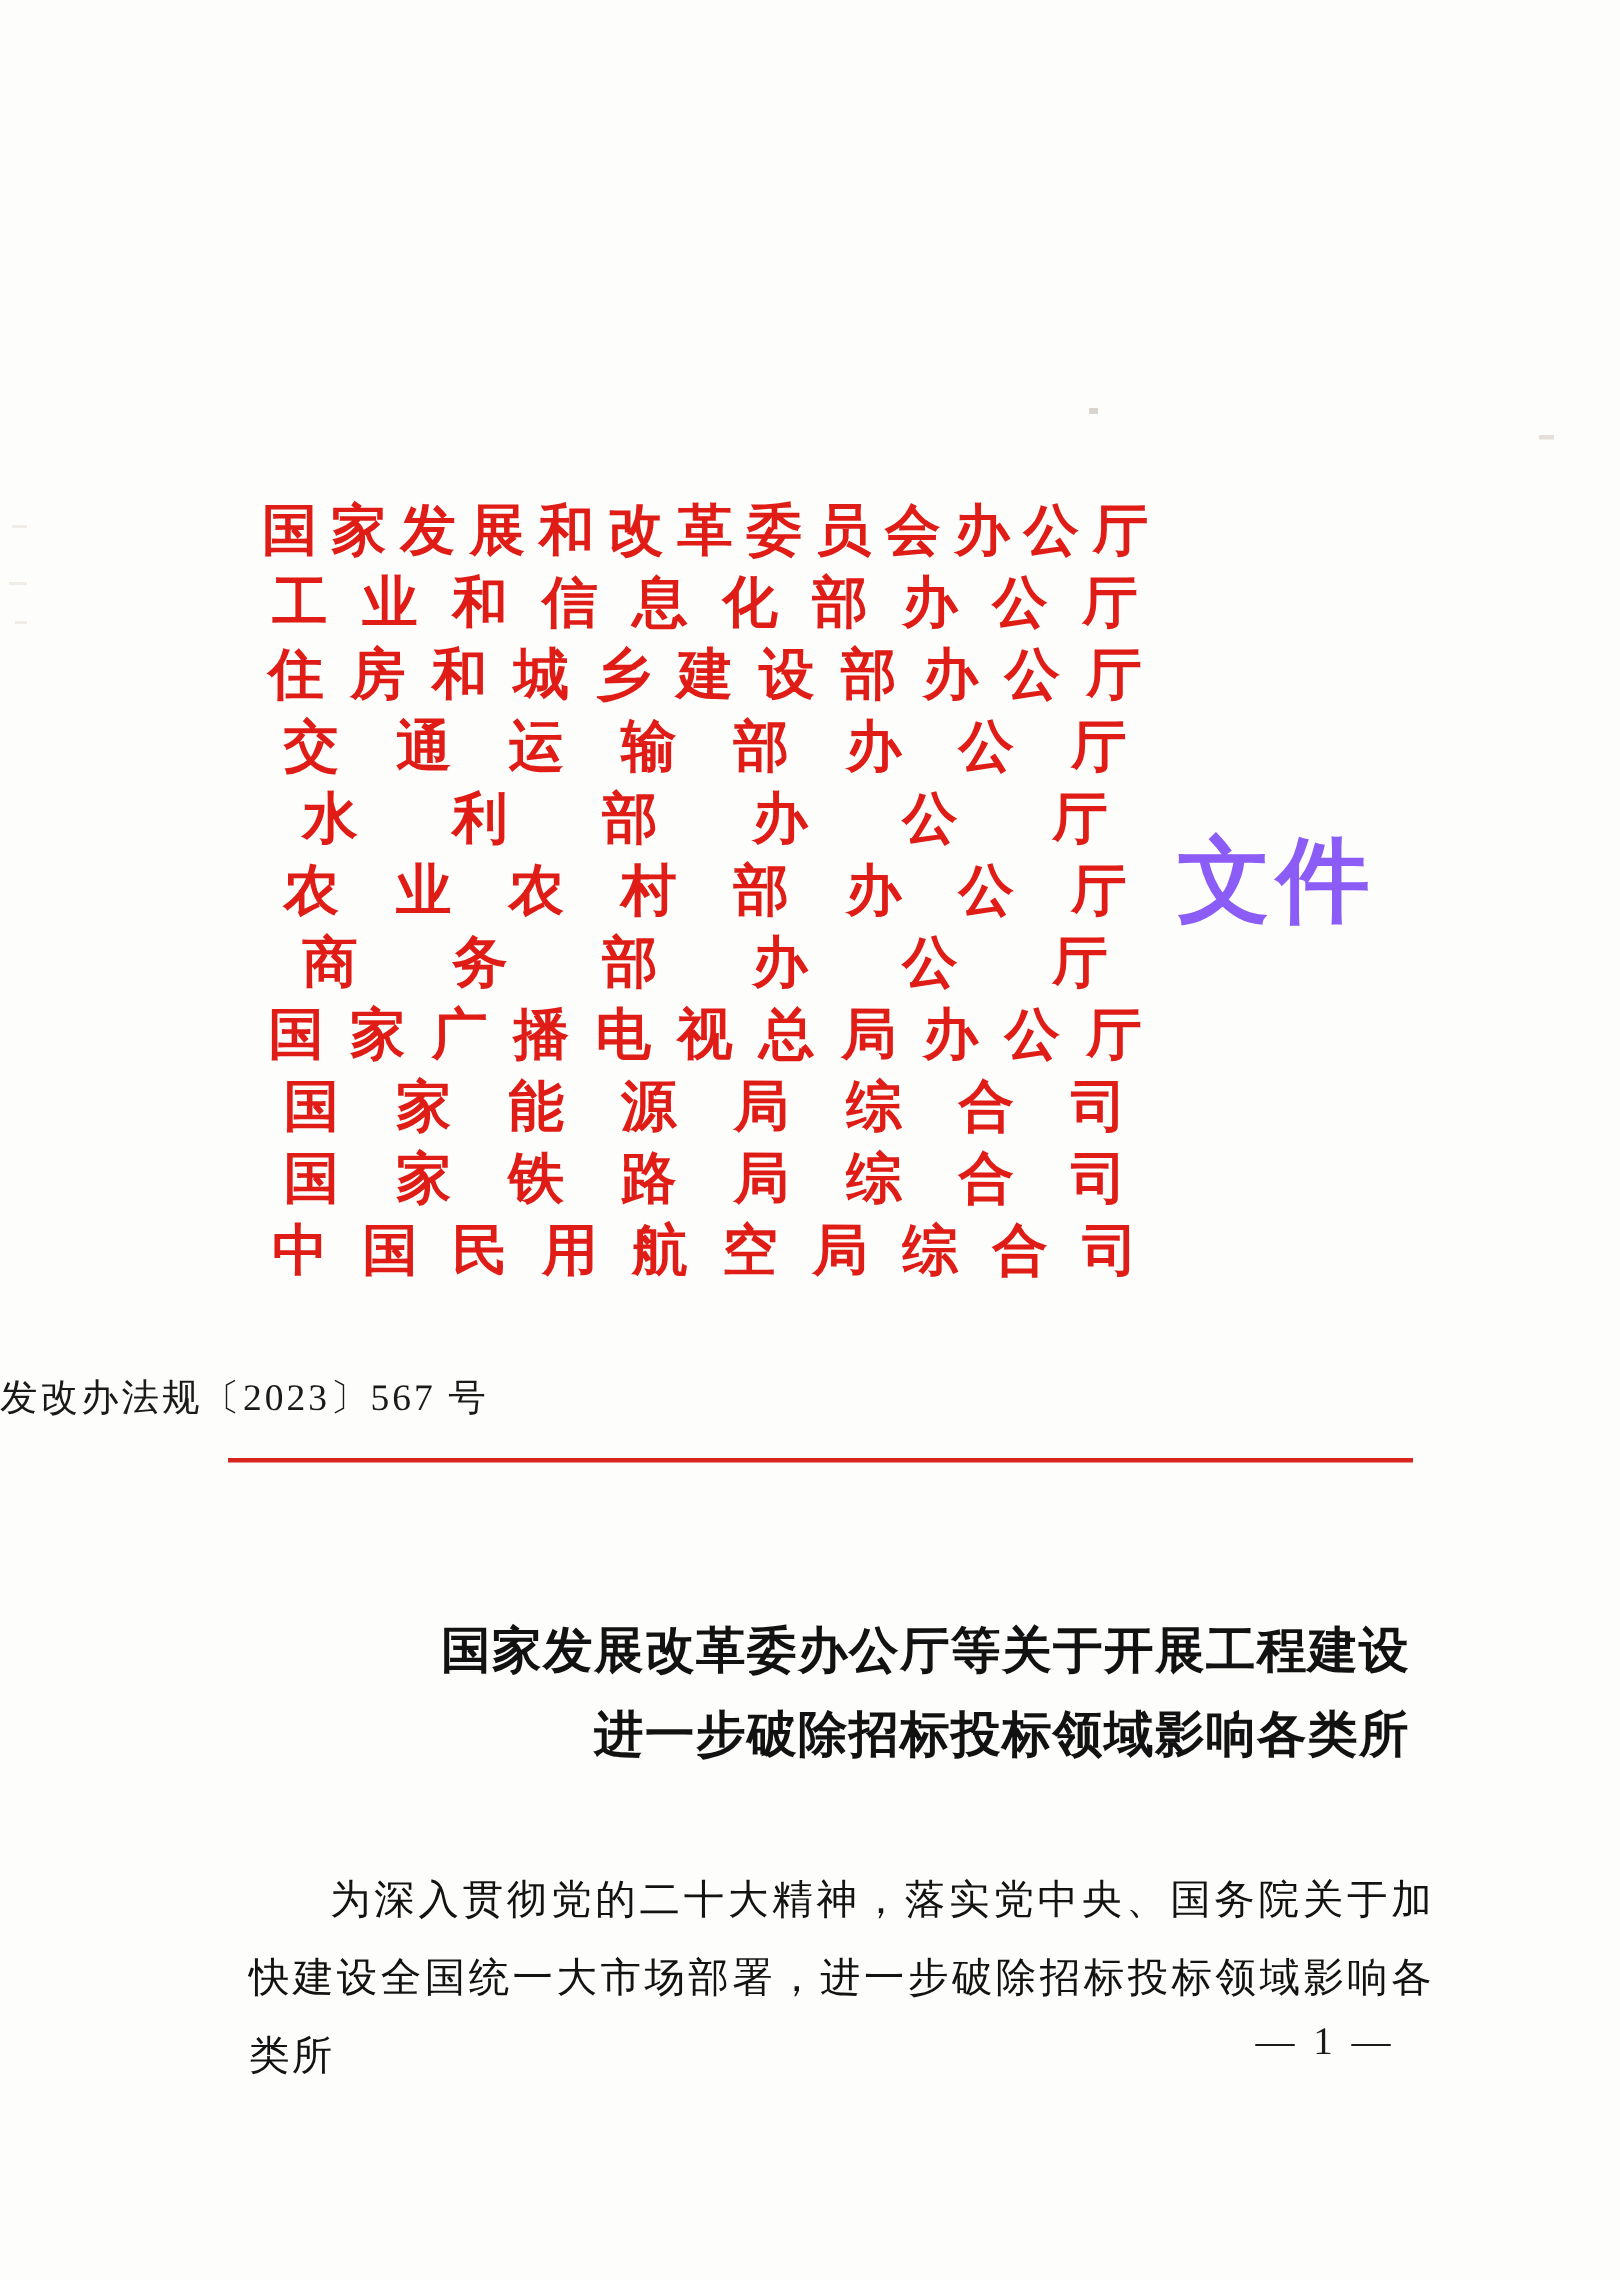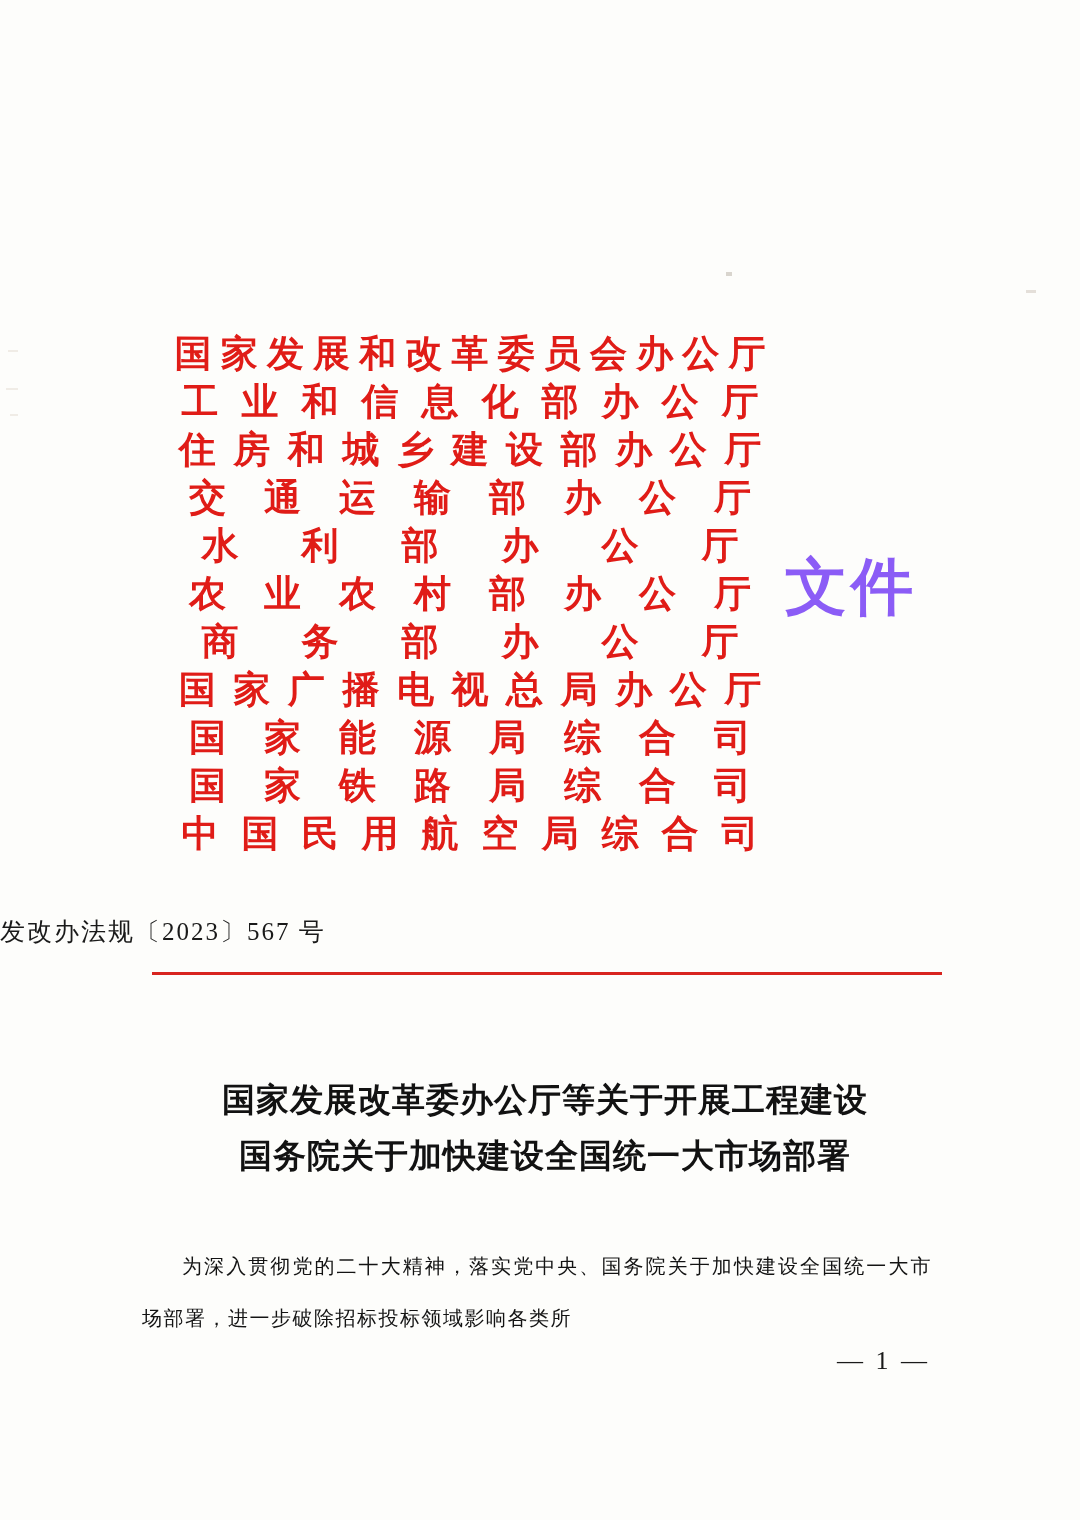--- a/index.html
+++ b/index.html
@@ -81,37 +81,37 @@
     height: 3px;
     background: #d8241f;
   }
 
   
   .title {
     position: absolute;
     top: 1072px;
     left: 150px;
     width: 790px;
-    text-align: center;
+    text-align: right;
     font-family: "DejaVu Serif", "Liberation Serif", serif;
     font-weight: bold;
     font-size: 33px;
     line-height: 56px;
     color: #121212;
     letter-spacing: 1px;
   }
   .title-line { display: block; }
 
   
   .body-text {
     position: absolute;
     top: 1240px;
-    left: 142px;
+    left: 166px;
     width: 790px;
-    font-size: 20px;
+    font-size: 27px;
     line-height: 52px;
     color: #131313;
     letter-spacing: 1.5px;
     text-align: justify;
     font-family: "Liberation Serif", serif;
   }
   .body-text p {
     margin: 0;
     text-indent: 2em;
   }
@@ -278,21 +278,21 @@
   </div>
 
   <div class="wenjian">文件</div>
 
   <div class="doc-number">发改办法规〔2023〕567 号</div>
 
   <div class="red-rule"></div>
 
   <div class="title">
     <span class="title-line">国家发展改革委办公厅等关于开展工程建设</span>
-    <span class="title-line">国务院关于加快建设全国统一大市场部署</span>
+    <span class="title-line">进一步破除招标投标领域影响各类所</span>
   </div>
 
   <div class="body-text">
     <p>为深入贯彻党的二十大精神，落实党中央、国务院关于加快建设全国统一大市场部署，进一步破除招标投标领域影响各类所</p>
   </div>
 
   <div class="page-number">— 1 —</div>
 
 </div>
 

